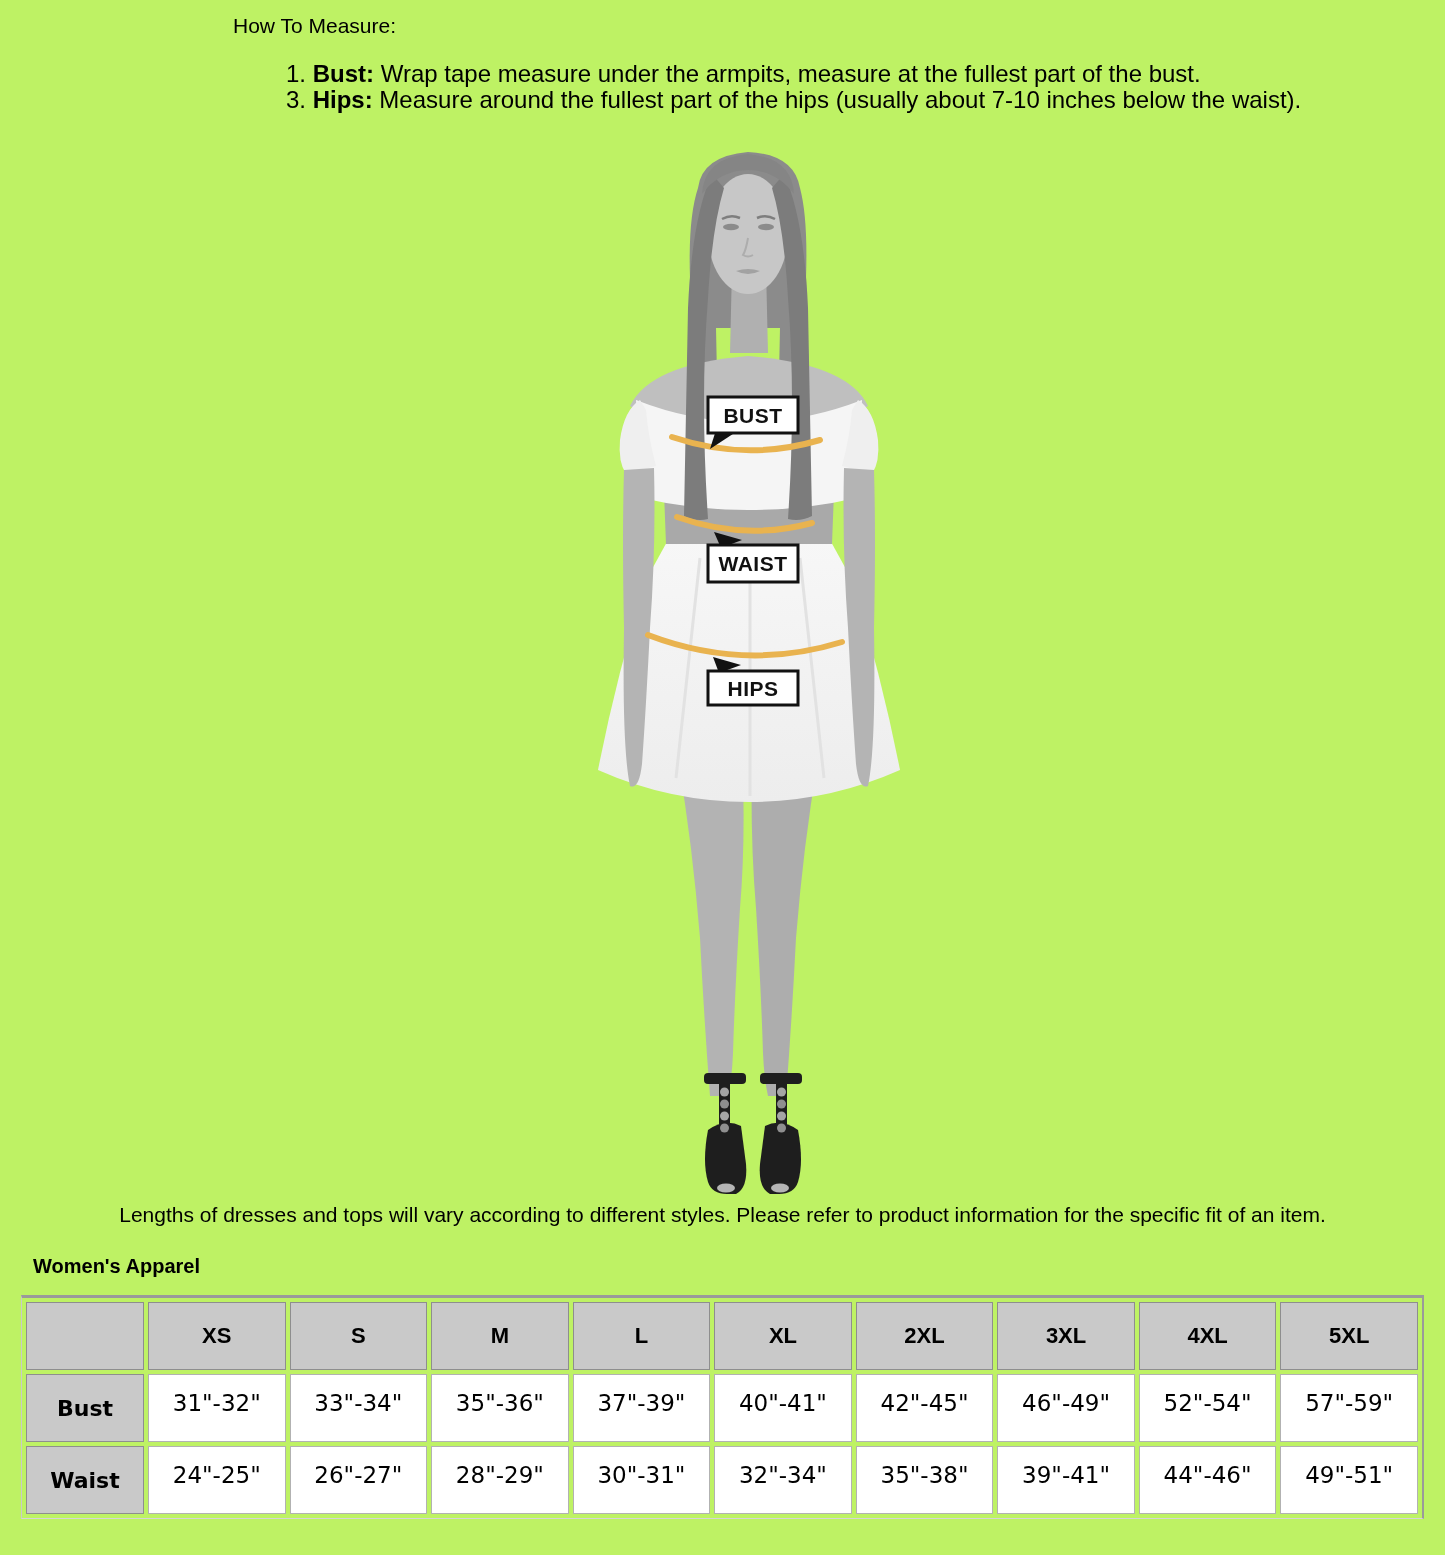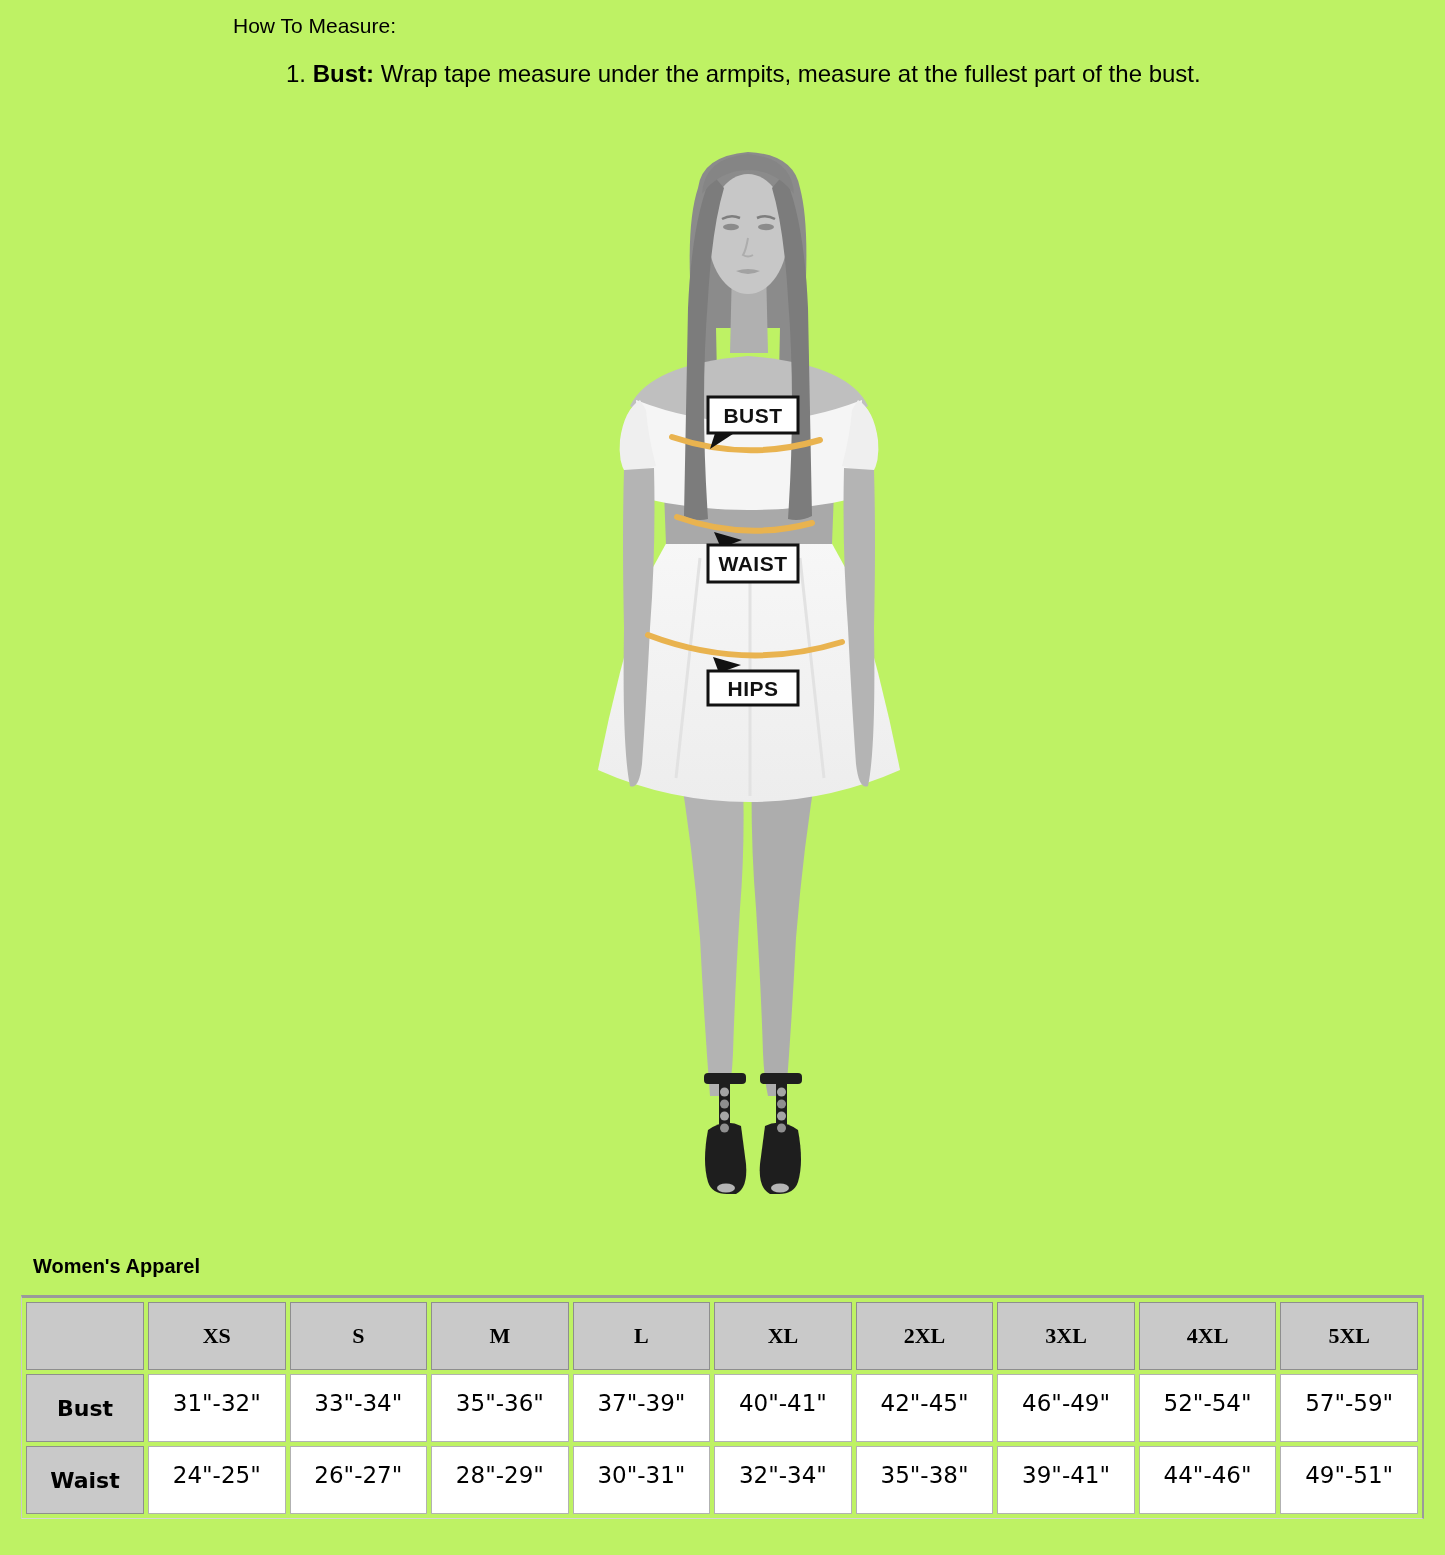--- a/index.html
+++ b/index.html
@@ -59,21 +59,21 @@
   .size-table td, .size-table th {
     text-align: center;
     vertical-align: middle;
     height: 68px;
   }
   .size-table th.head {
     background: #c9c9c9;
     border: 1px solid #8e8e8e;
     font-weight: bold;
     font-size: 22px;
-    font-family: Liberation Serif, serif;
+    font-family: Liberation Sans, sans-serif;
     margin-left: 36px;
   }
   .size-table th.rowlabel {
     background: #c9c9c9;
     border: 1px solid #8e8e8e;
     font-weight: bold;
     font-size: 22px;
     font-family: "DejaVu Sans", sans-serif;
   }
   .size-table td.val {
@@ -93,20 +93,21 @@
 </style>
 </head>
 <body>
 
 <div class="page">
 
   <div class="howto-title">How To Measure:</div>
 
   <div class="instructions">
     <div class="instr-line"><span>1.</span> <b>Bust:</b> <span>Wrap tape measure under the armpits, measure at the fullest part of the bust.</span></div>
+    <div class="instr-line"><span>3.</span> <b>Hips:</b> <span>Measure around the fullest part of the hips (usually about 7-10 inches below the waist).</span></div>
   </div>
 
   <div class="figure-wrap">
     <svg viewBox="0 0 350 1050" width="350" height="1050">
       <defs>
         <linearGradient id="skirtShade" x1="0" y1="0" x2="0" y2="1">
           <stop offset="0" stop-color="#f7f7f7"></stop>
             <stop offset="1" stop-color="#ededed"></stop>
         </linearGradient>
       </defs>
@@ -180,20 +181,21 @@
         <text class="callout-text" x="173" y="423" text-anchor="middle">WAIST</text>
       </g>
       <g>
         <polygon points="133,509 161,517 139,525" fill="#111111"></polygon>
         <rect x="128" y="523" width="90" height="34" fill="#ffffff" stroke="#111111" stroke-width="3"></rect>
         <text class="callout-text" x="173" y="548" text-anchor="middle">HIPS</text>
       </g>
     </svg>
   </div>
 
+  <div class="note">Lengths of dresses and tops will vary according to different styles. Please refer to product information for the specific fit of an item.</div>
 
   <div class="section-title">Women's Apparel</div>
 
   <table class="size-table">
     <colgroup>
       <col style="width:118px">
       <col>
         <col>
         <col>
         <col>

